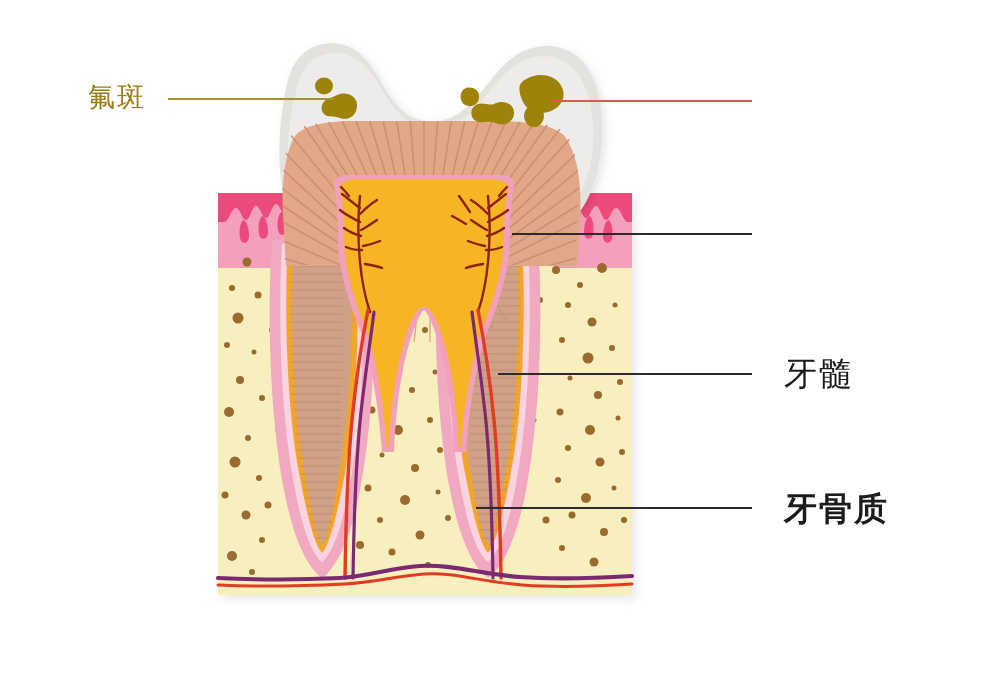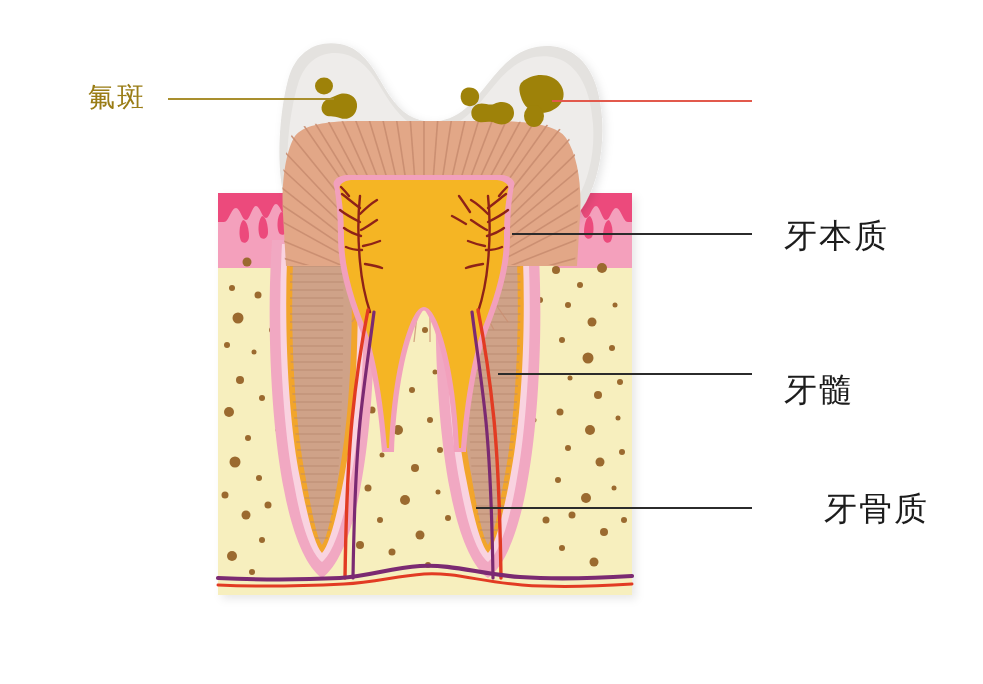--- a/index.html
+++ b/index.html
@@ -459,20 +459,19 @@
       <line x1="552" y1="101" x2="752" y2="101" stroke="#e2594c" stroke-width="2"></line>
       <line x1="512" y1="234" x2="752" y2="234" stroke="#2b2b2b" stroke-width="1.8"></line>
       <line x1="498" y1="374" x2="752" y2="374" stroke="#2b2b2b" stroke-width="1.8"></line>
       <line x1="476" y1="508" x2="752" y2="508" stroke="#2b2b2b" stroke-width="1.8"></line>
     </g>
   </svg>
 
   <div class="label label-left" style="left:88px; top:84px; color:#9a7d16;">氟斑</div>
 
 
-  <div class="label label-right" style="left:784px; top:219px; color:#1c1c1c;">牙本质</div>
-
-  <div class="label label-right" style="left:784px; top:357px; color:#1c1c1c;margin-top:16px;">牙髓</div>
-
-  <div class="label label-right" style="left:824px; top:492px; color:#1c1c1c;">牙骨质</div>
+
+  <div class="label label-right" style="left:784px; top:357px; color:#1c1c1c;">牙髓</div>
+
+  <div class="label label-right" style="left:784px; top:492px; color:#1c1c1c;font-weight:bold;">牙骨质</div>
 
 
 </div>
 
 </body></html>

